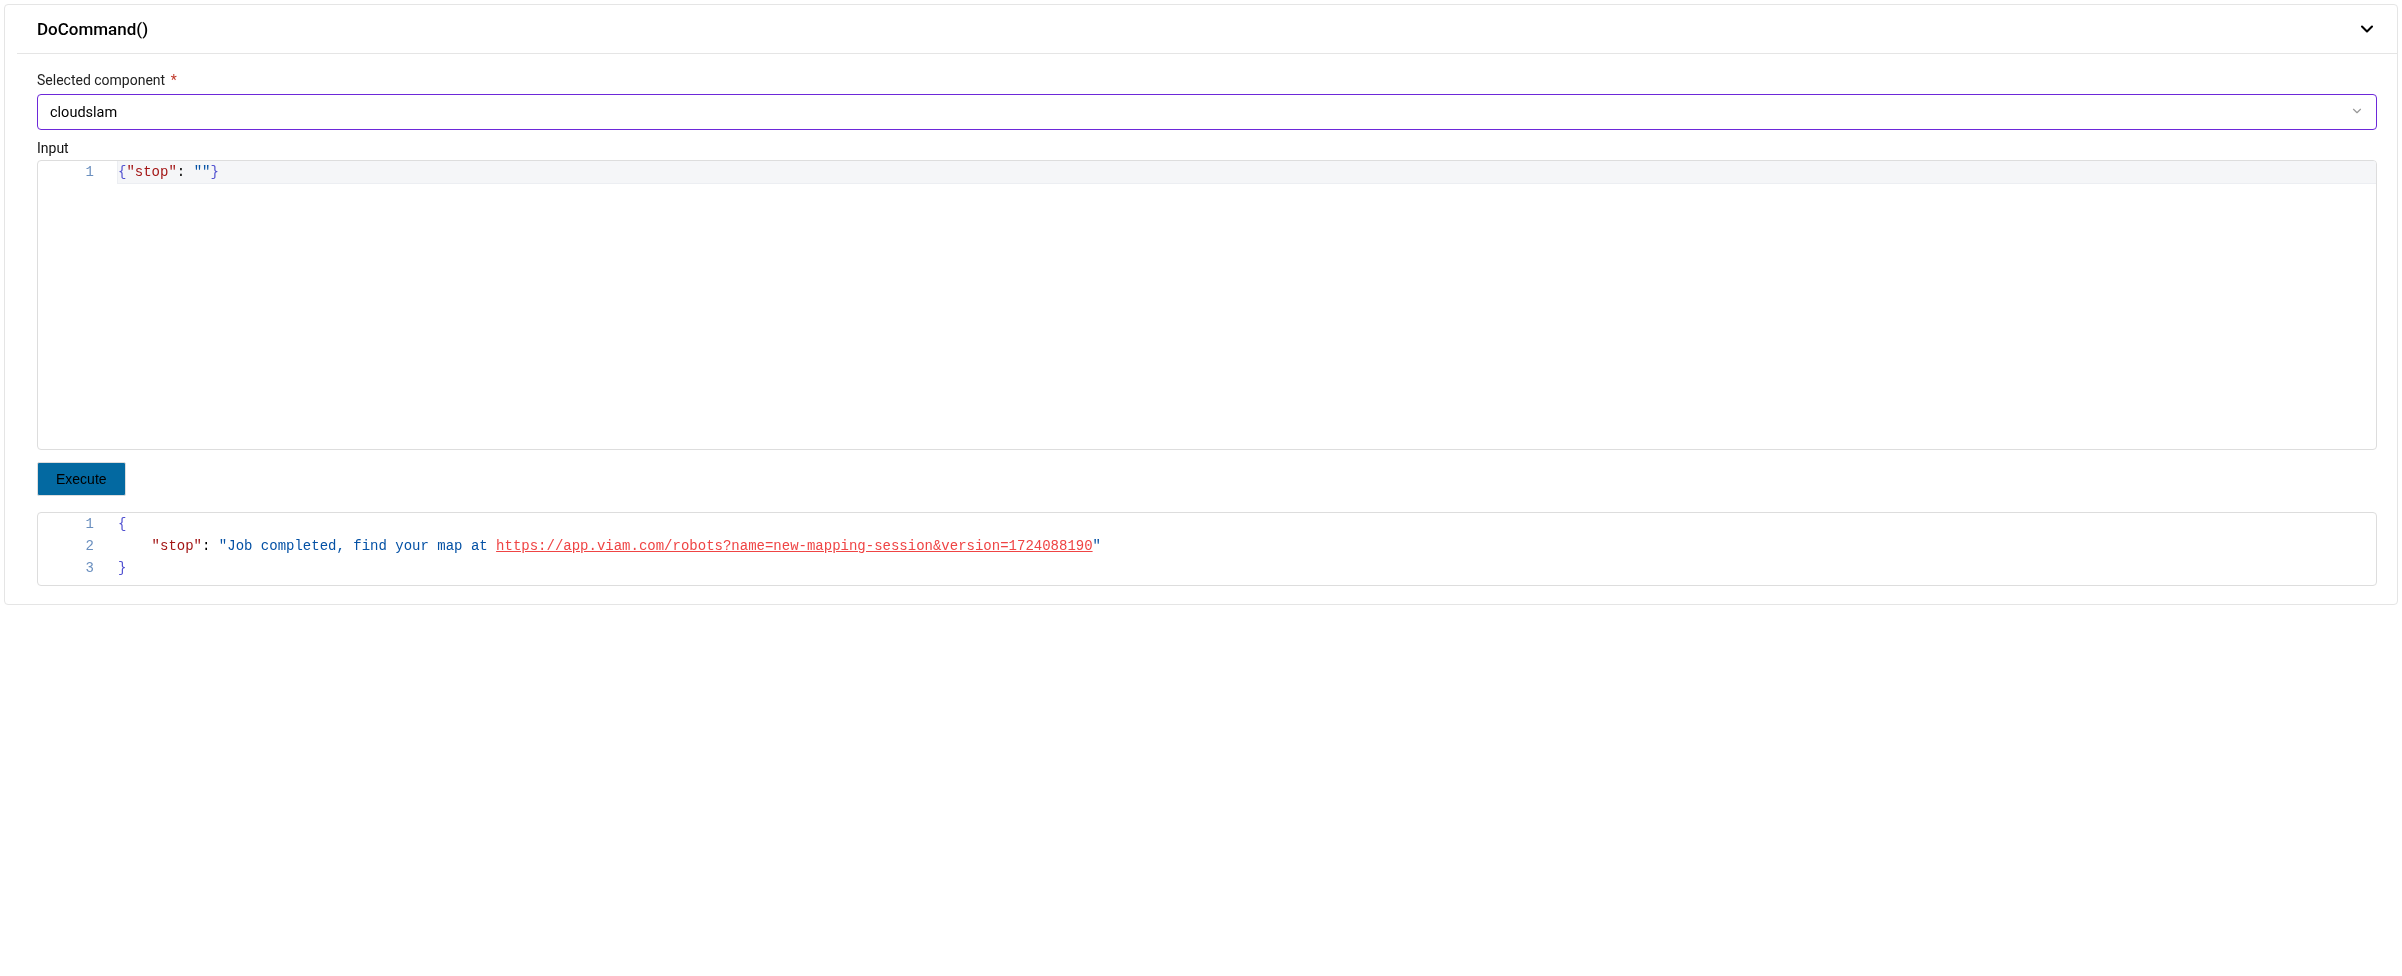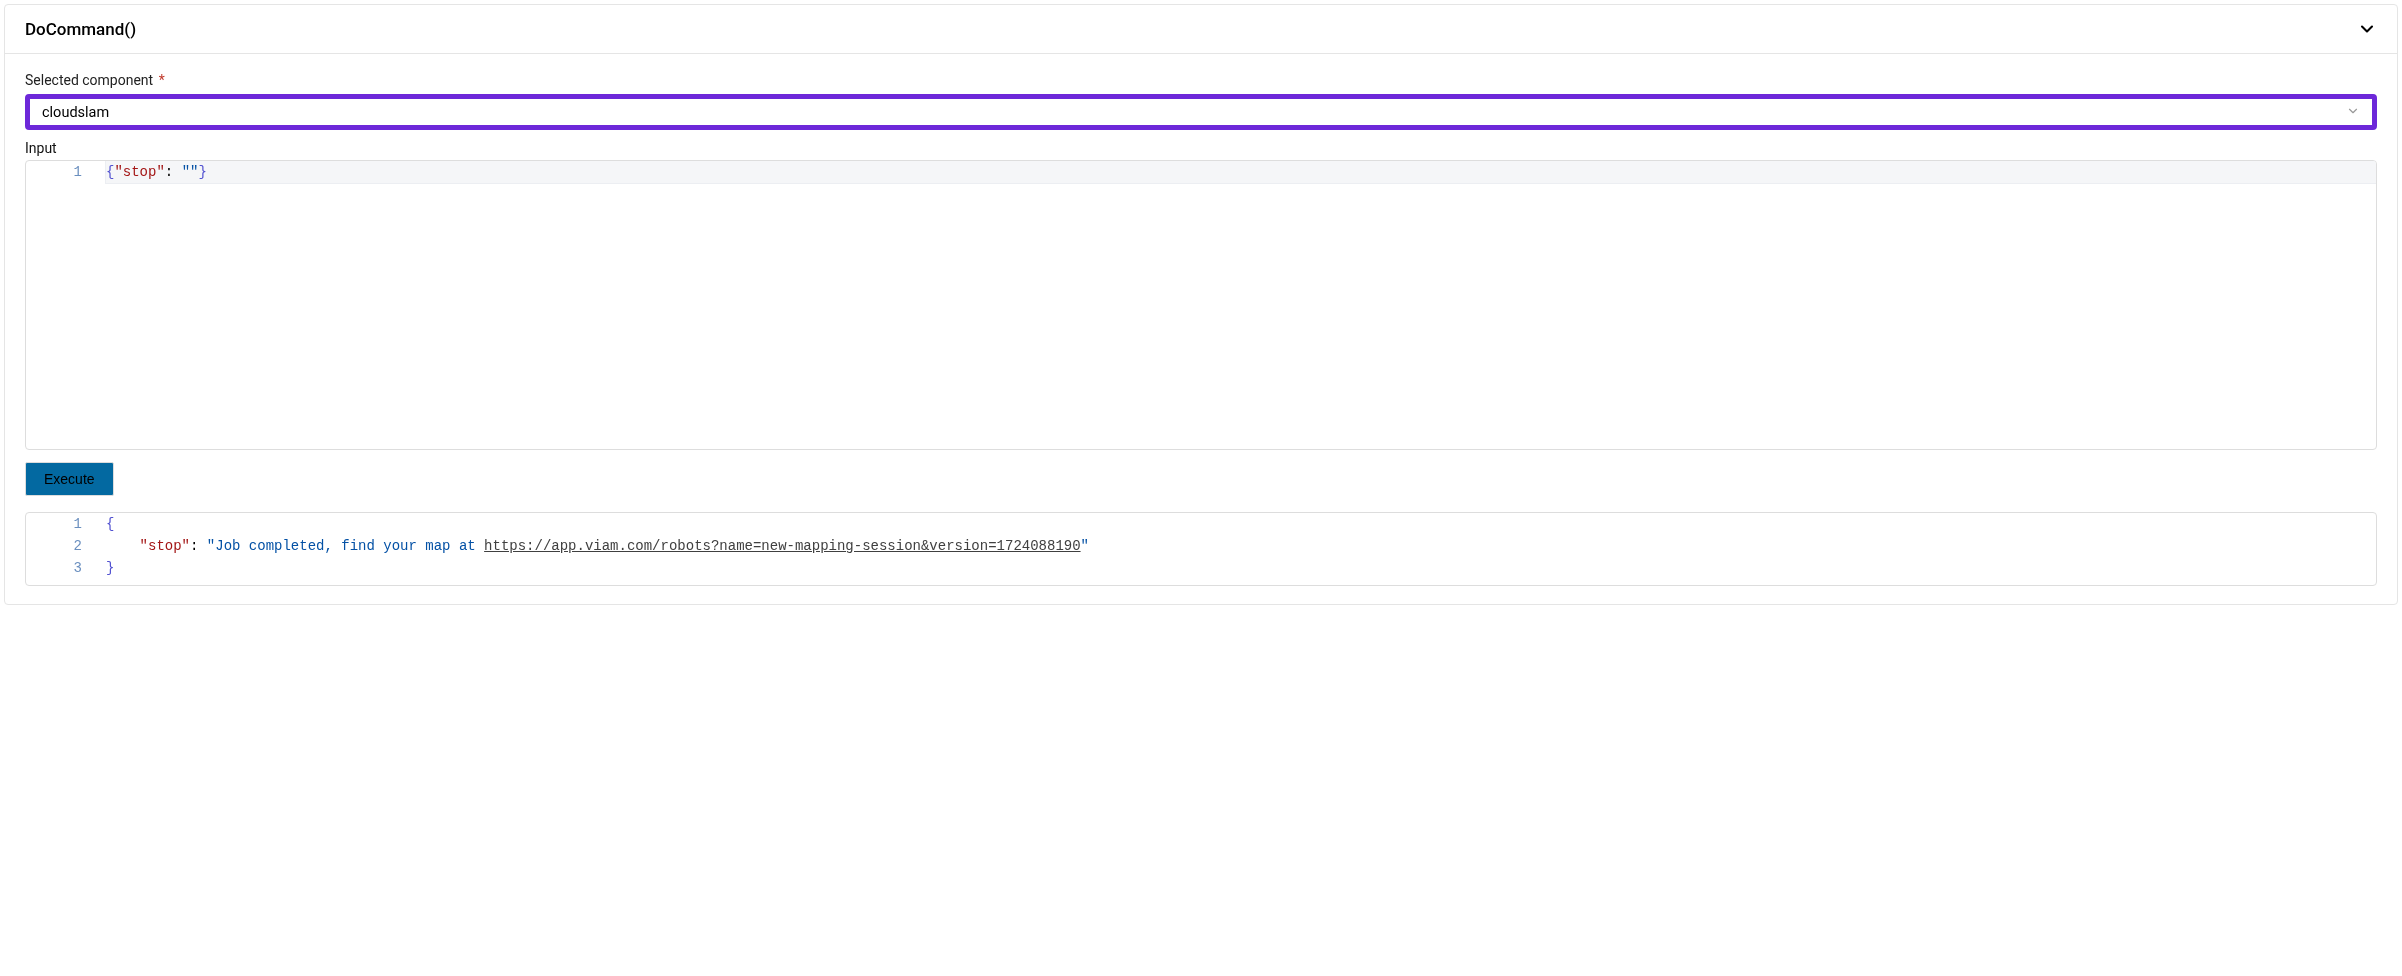--- a/index.html
+++ b/index.html
@@ -6,20 +6,21 @@
   body {
     font-family: -apple-system, BlinkMacSystemFont, "Segoe UI", Roboto, Helvetica, Arial, sans-serif;
     background: #fff;
     color: #000;
     font-size: 14px;
   }
   .panel {
     border: 1px solid #e5e5e5;
     border-radius: 4px;
     margin: 4px;
+    padding-left: 12px;
   }
   .panel-header {
     display: flex;
     align-items: center;
     justify-content: space-between;
     padding: 14px 20px;
     border-bottom: 1px solid #e5e5e5;
     cursor: pointer;
   }
   .panel-title {
@@ -42,21 +43,21 @@
     color: #222;
     margin-bottom: 6px;
     display: block;
   }
   .required-asterisk {
     color: #c0392b;
     margin-left: 2px;
   }
   .select-wrap {
     position: relative;
-    border: 5px solid #6d28d9;
+    border: 1px solid #6d28d9;
     border-radius: 4px;
     height: 36px;
     display: flex;
     align-items: center;
     padding: 0 12px;
     margin-bottom: 10px;
     cursor: pointer;
     background: #fff;
   }
   .select-value { flex: 1; font-size: 14.5px; }
@@ -98,21 +99,21 @@
     padding-right: 8px;
   }
   .code-content.current-line {
     background: #f5f6f8;
     outline: 1px solid #eceef2;
   }
   .tok-brace { color: #5050d0; }
   .tok-key   { color: #a31515; }
   .tok-colon { color: #000; }
   .tok-str   { color: #0451a5; }
-  .tok-link  { color: #404040; text-decoration: underline; }
+  .tok-link  { color: #ef4444; text-decoration: underline; }
   .btn {
     border: 1px solid #ddd;
     background: #0369a1;
     padding: 8px 18px;
     font-size: 14px;
     border-radius: 2px;
     cursor: pointer;
     margin-bottom: 16px;
   }
   .output-editor { min-height: 74px; padding-bottom: 2px; }

